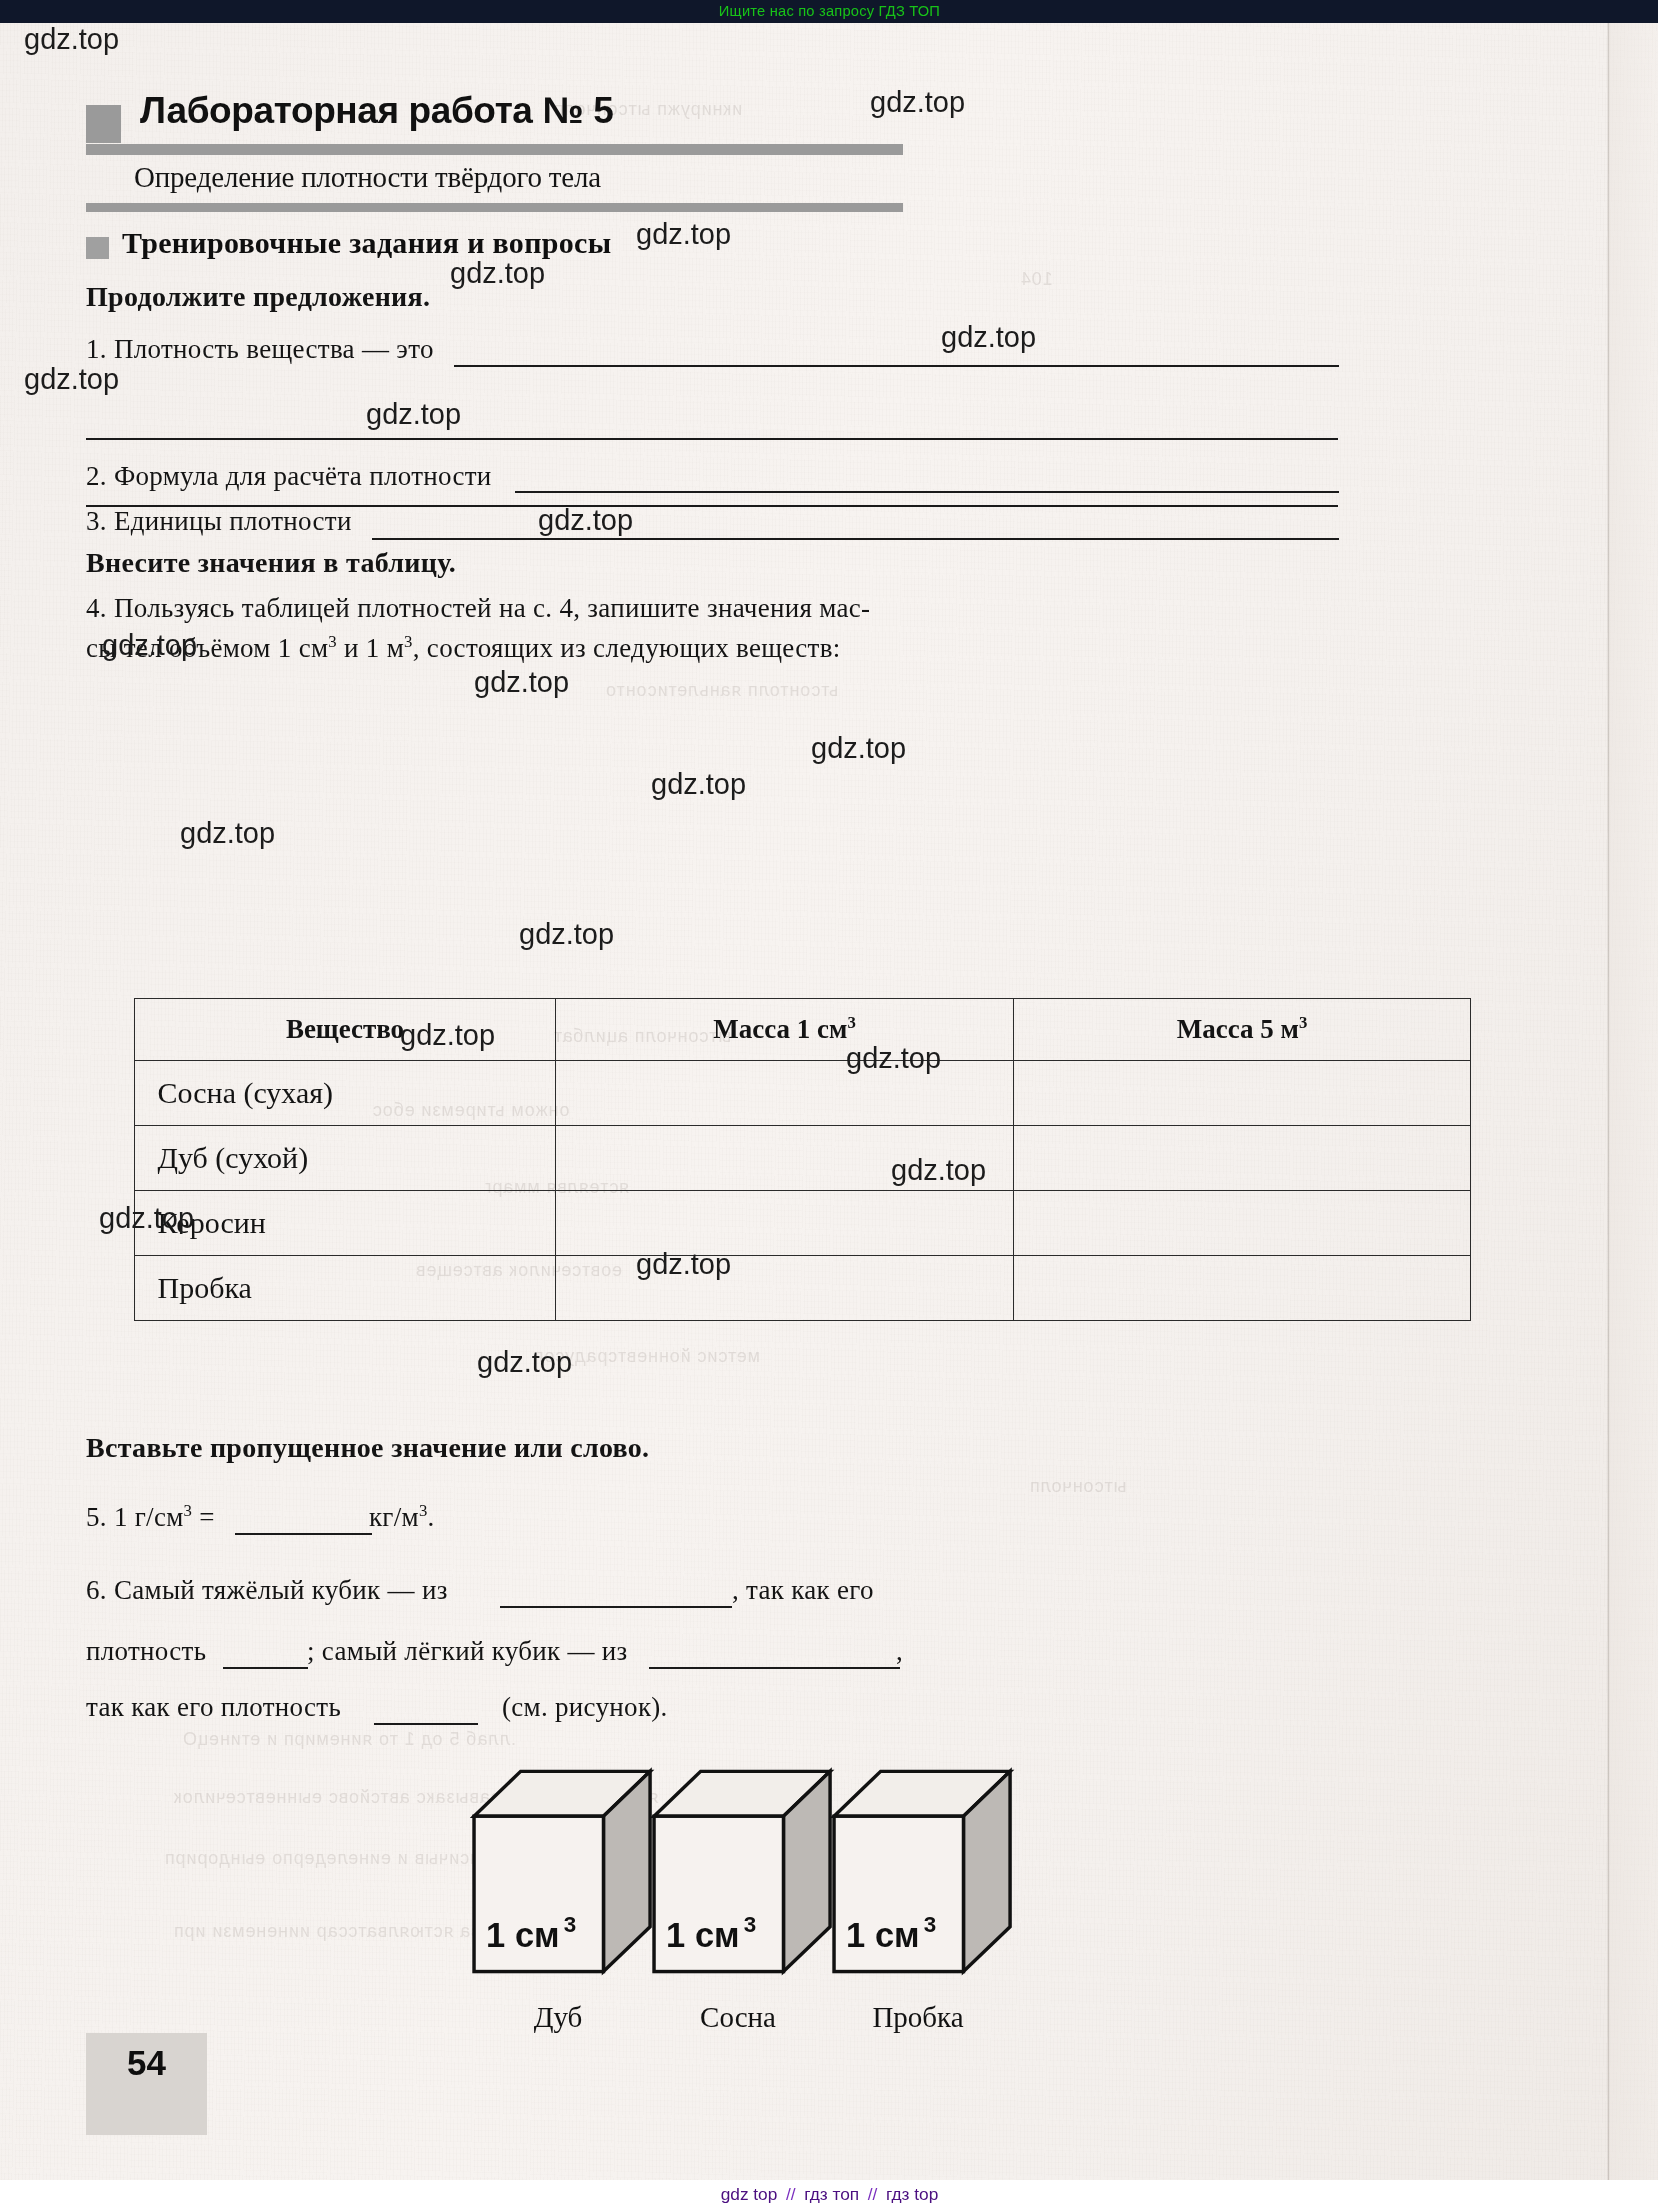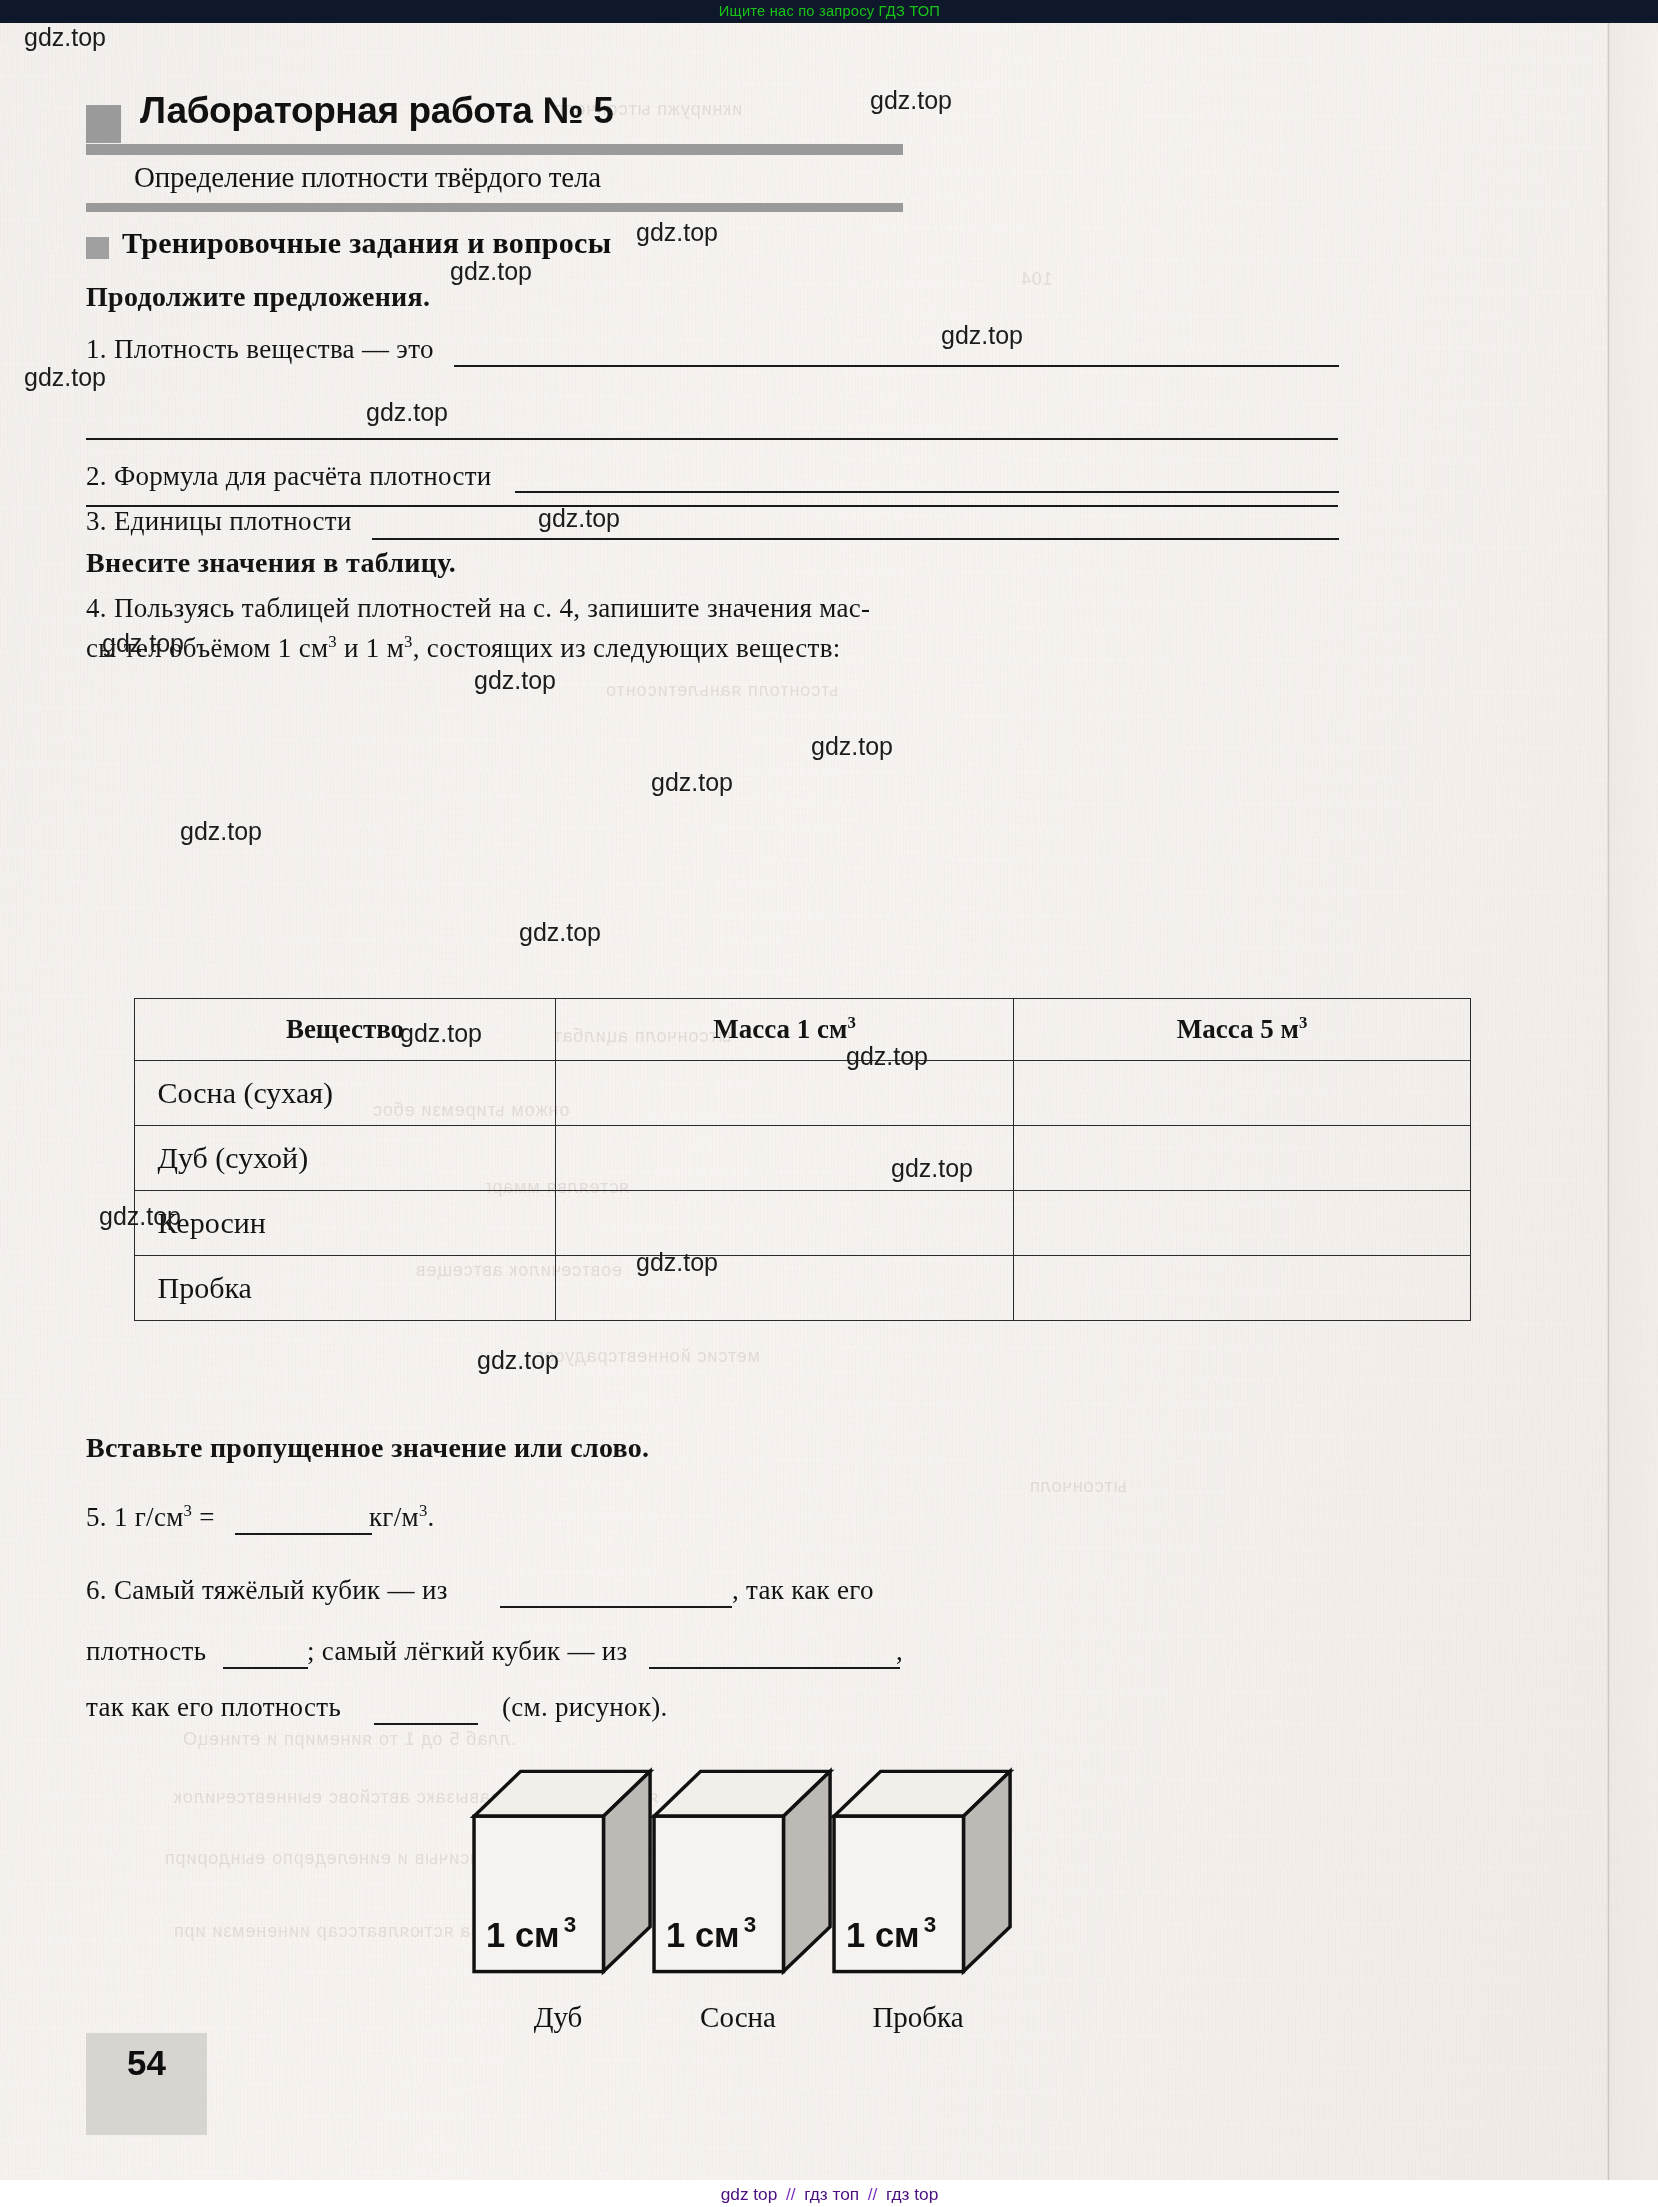--- a/index.html
+++ b/index.html
@@ -227,21 +227,21 @@
     align-items: flex-start;
     justify-content: center;
     padding-top: 10.4px;
     box-sizing: border-box;
   }
 
   
   .wm {
     position: absolute;
     font-family: "Liberation Sans", "DejaVu Sans", sans-serif;
-    font-size: 25px;
+    font-size: 29px;
     color: #1c1c1c;
     white-space: nowrap;
     z-index: 30;
     pointer-events: none;
     user-select: none;
   }
 
   
   #footer-links {
     position: absolute;

